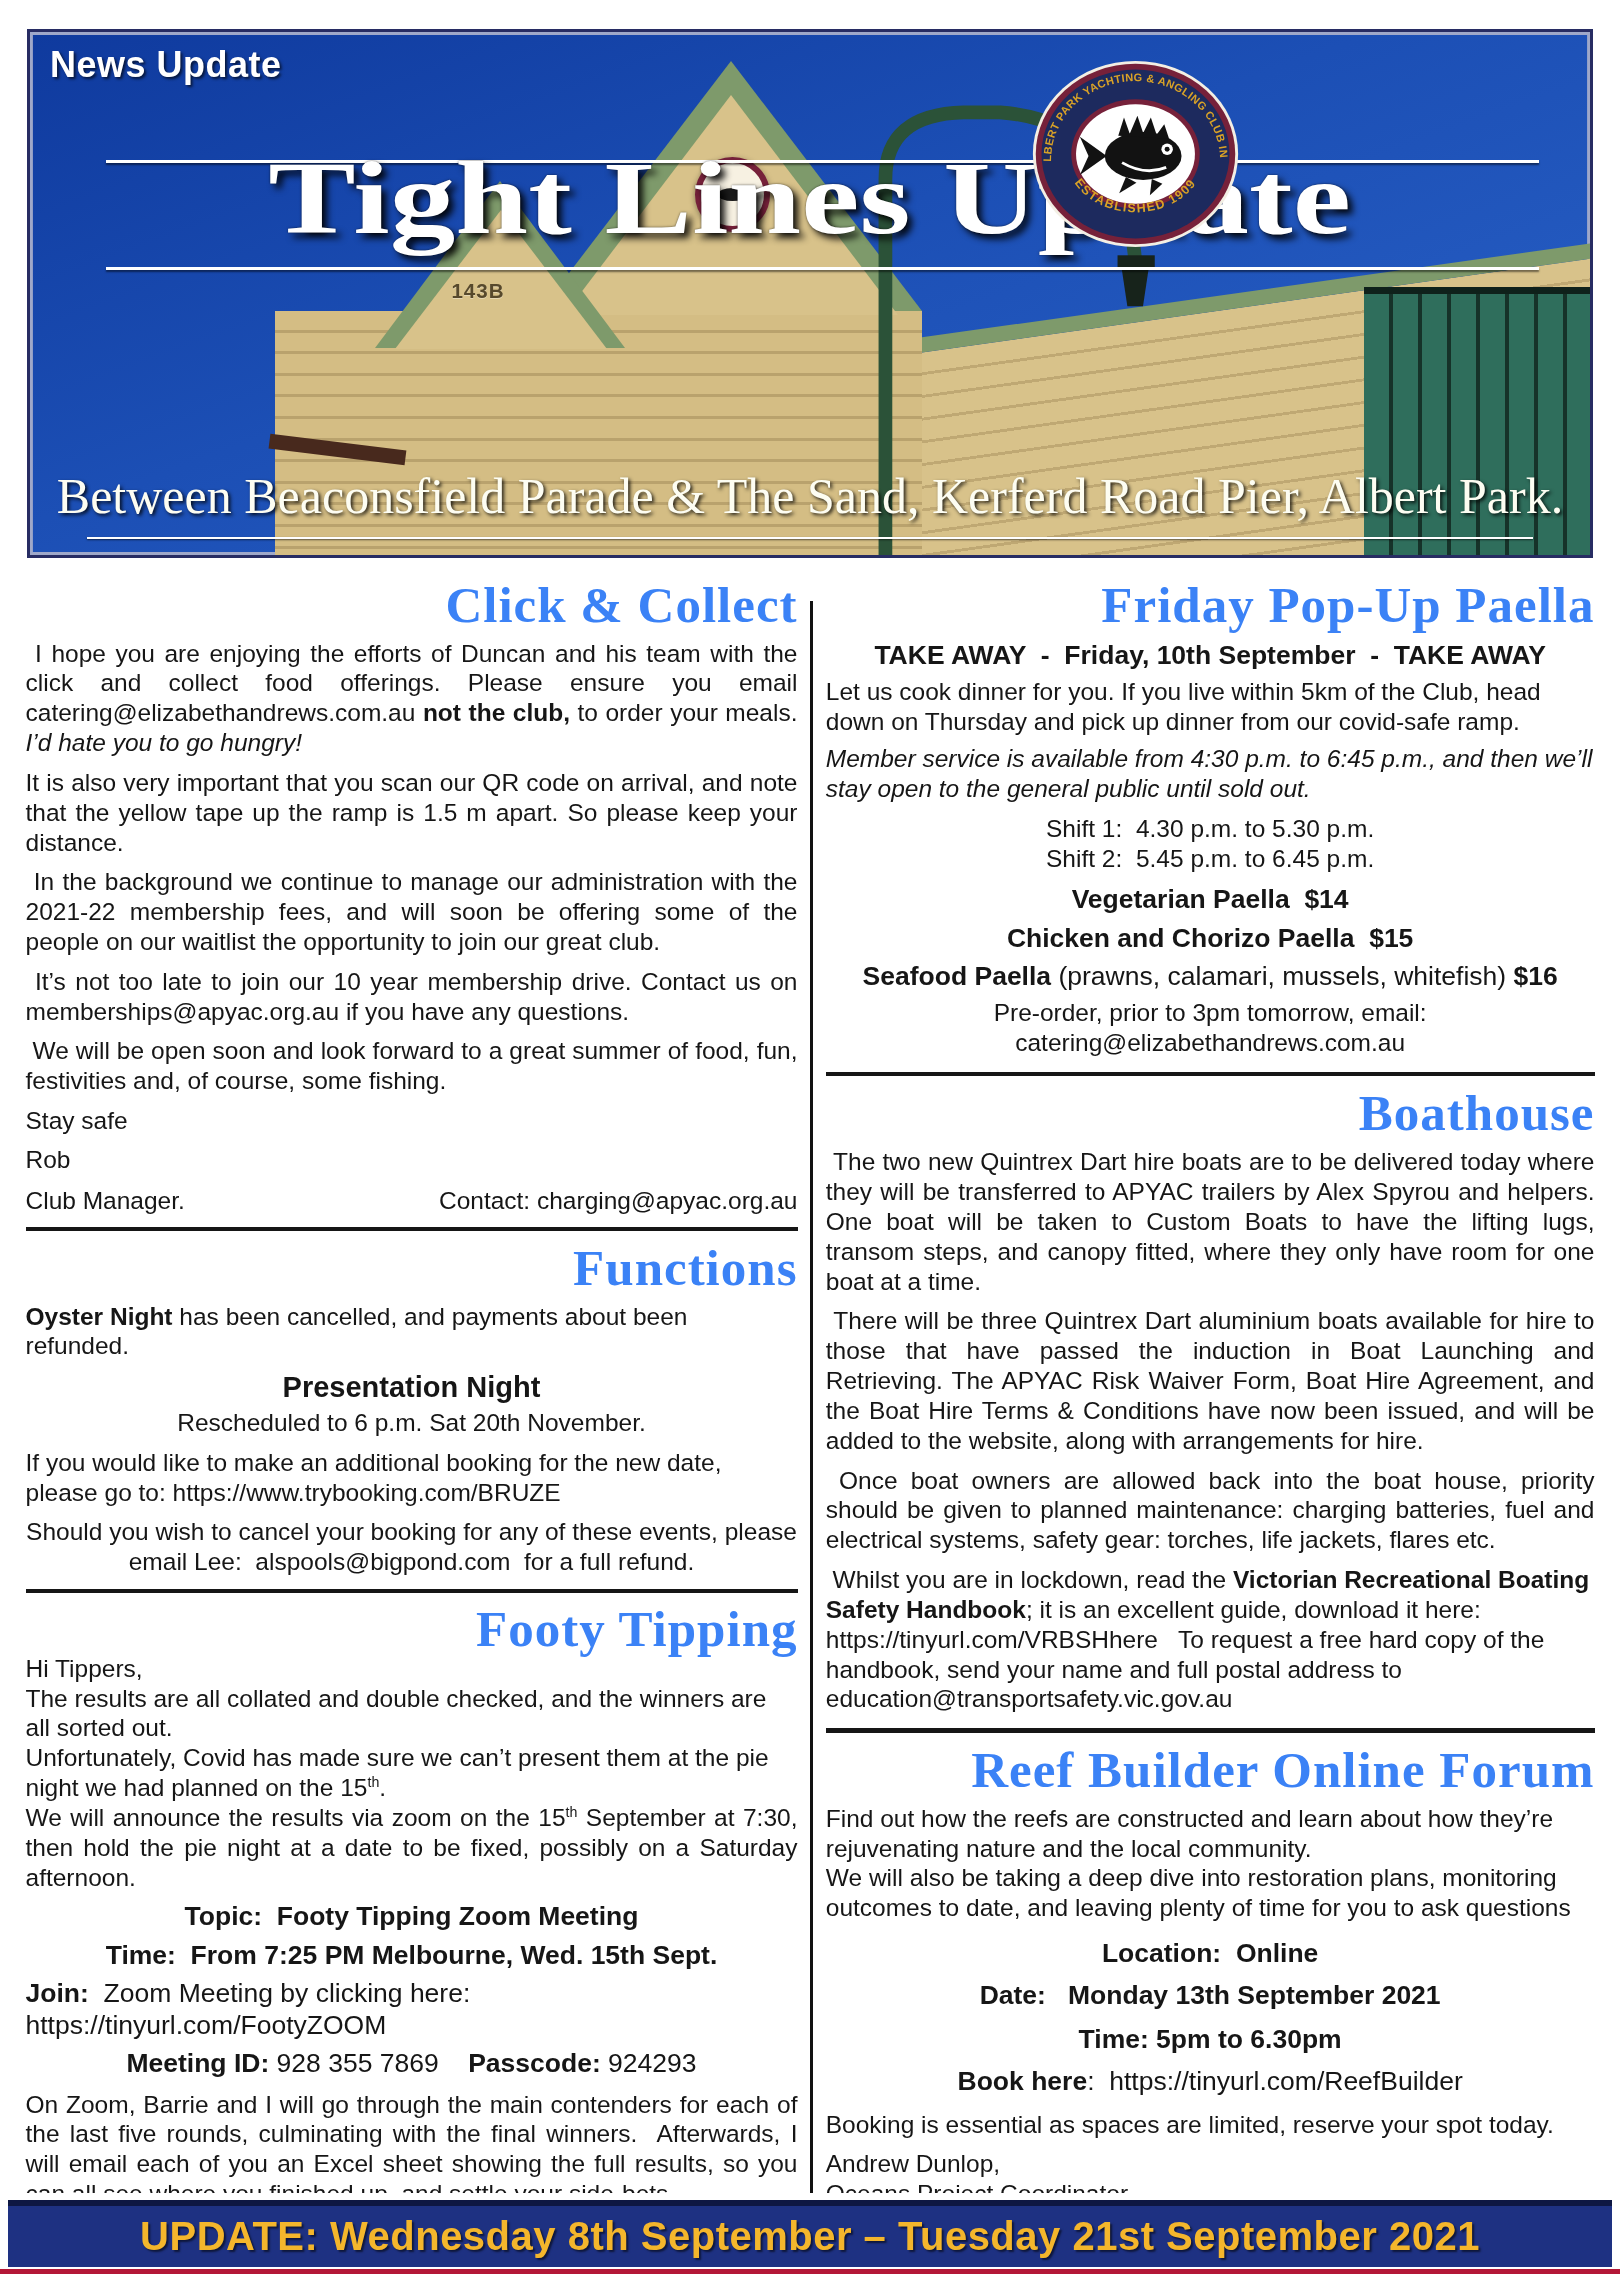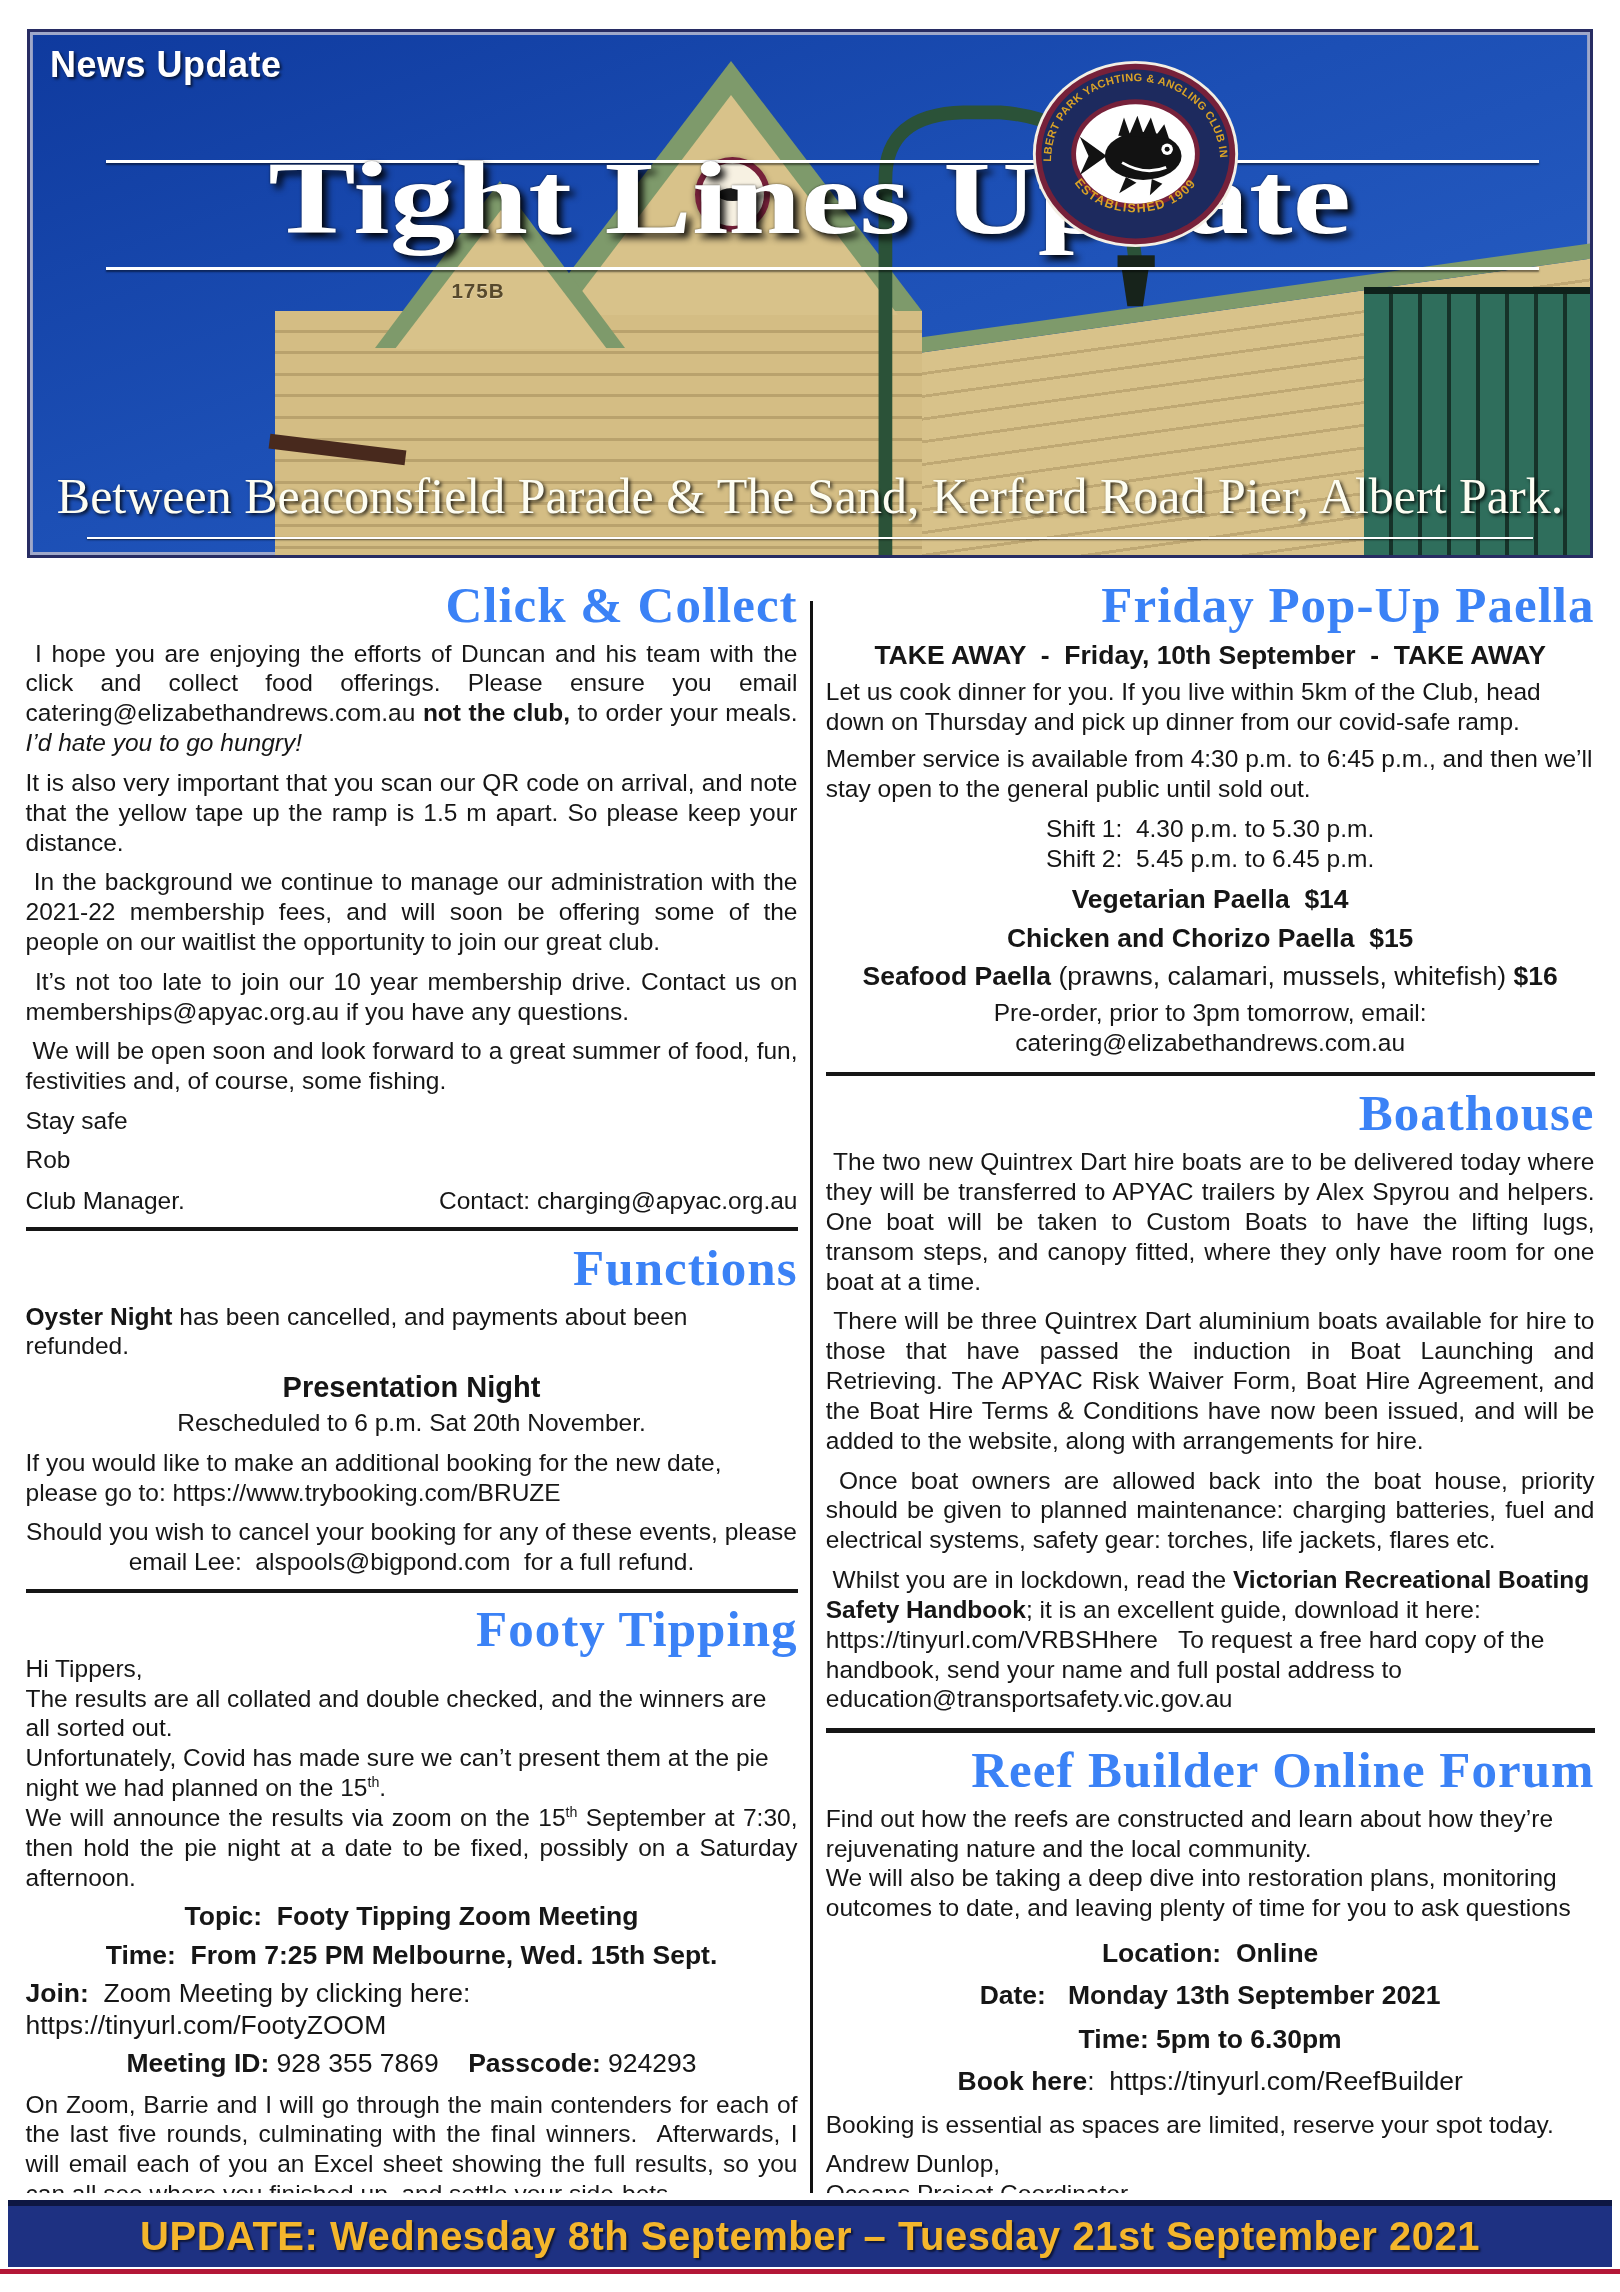--- a/index.html
+++ b/index.html
@@ -121,21 +121,21 @@
 </head>
 <body>
 
 <div class="photo">
   <div class="ph building-main"></div>
   <div class="ph wall-left"></div>
   <div class="ph gable-roof-big"></div>
   <div class="ph gable-face-big"></div>
   <div class="ph gable-roof-small"></div>
   <div class="ph gable-face-small"></div>
-  <div class="ph building-number">175B</div>
+  <div class="ph building-number">143B</div>
   <div class="ph awning"></div>
   <div class="ph glass-right"></div>
   <div class="ph gable-sign">
     <div class="gable-sign-fish"></div>
   </div>
   <svg class="ph lamp" width="1561" height="523" viewBox="0 0 1593 534">
     <path d="M873,534 L873,150 Q873,84 953,82 L990,82 Q1118,92 1128,234" stroke="#2b5238" stroke-width="14" fill="none"></path>
     <rect x="1110" y="228" width="38" height="12" fill="#17231b"></rect>
     <path d="M1114,240 L1142,240 L1136,280 L1120,280 Z" fill="#17231b"></path>
   </svg>
@@ -212,21 +212,21 @@
     <p class="p just tight"><span>Make sure you all get your vaccinations before the pie night / day is held, in case the club adopts a </span></p>
 
   </div>
 
   <div class="divider"></div>
 
   <div class="col-right">
     <div class="sec-heading">Friday Pop-Up Paella</div>
     <p class="p ctr bold meet">TAKE AWAY  -  Friday, 10th September  -  TAKE AWAY</p>
     <p class="p tight">Let us cook dinner for you. If you live within 5km of the Club, head down on Thursday and pick up dinner from our covid-safe ramp.</p>
-    <p class="p" style="margin-top:7.8px;">Member service is available from 4:30 p.m. to 6:45 p.m., and then we’ll stay open to the general public until sold out.</p>
+    <p class="p" style="margin-top:7.8px;font-style:italic;">Member service is available from 4:30 p.m. to 6:45 p.m., and then we’ll stay open to the general public until sold out.</p>
     <p class="p ctr tight">Shift 1:  4.30 p.m. to 5.30 p.m.</p>
     <p class="p ctr">Shift 2:  5.45 p.m. to 6.45 p.m.</p>
     <p class="p ctr bold meet tight">Vegetarian Paella  $14</p>
     <p class="p ctr bold meet tight">Chicken and Chorizo Paella  $15</p>
     <p class="p ctr meet"><span class="b">Seafood Paella</span><span> (prawns, calamari, mussels, whitefish) </span><span class="b">$16</span></p>
     <p class="p ctr tight">Pre-order, prior to 3pm tomorrow, email:</p>
     <p class="p ctr">catering@elizabethandrews.com.au</p>
     <div class="rule-thick"></div>
 
     <div class="sec-heading">Boathouse</div>

